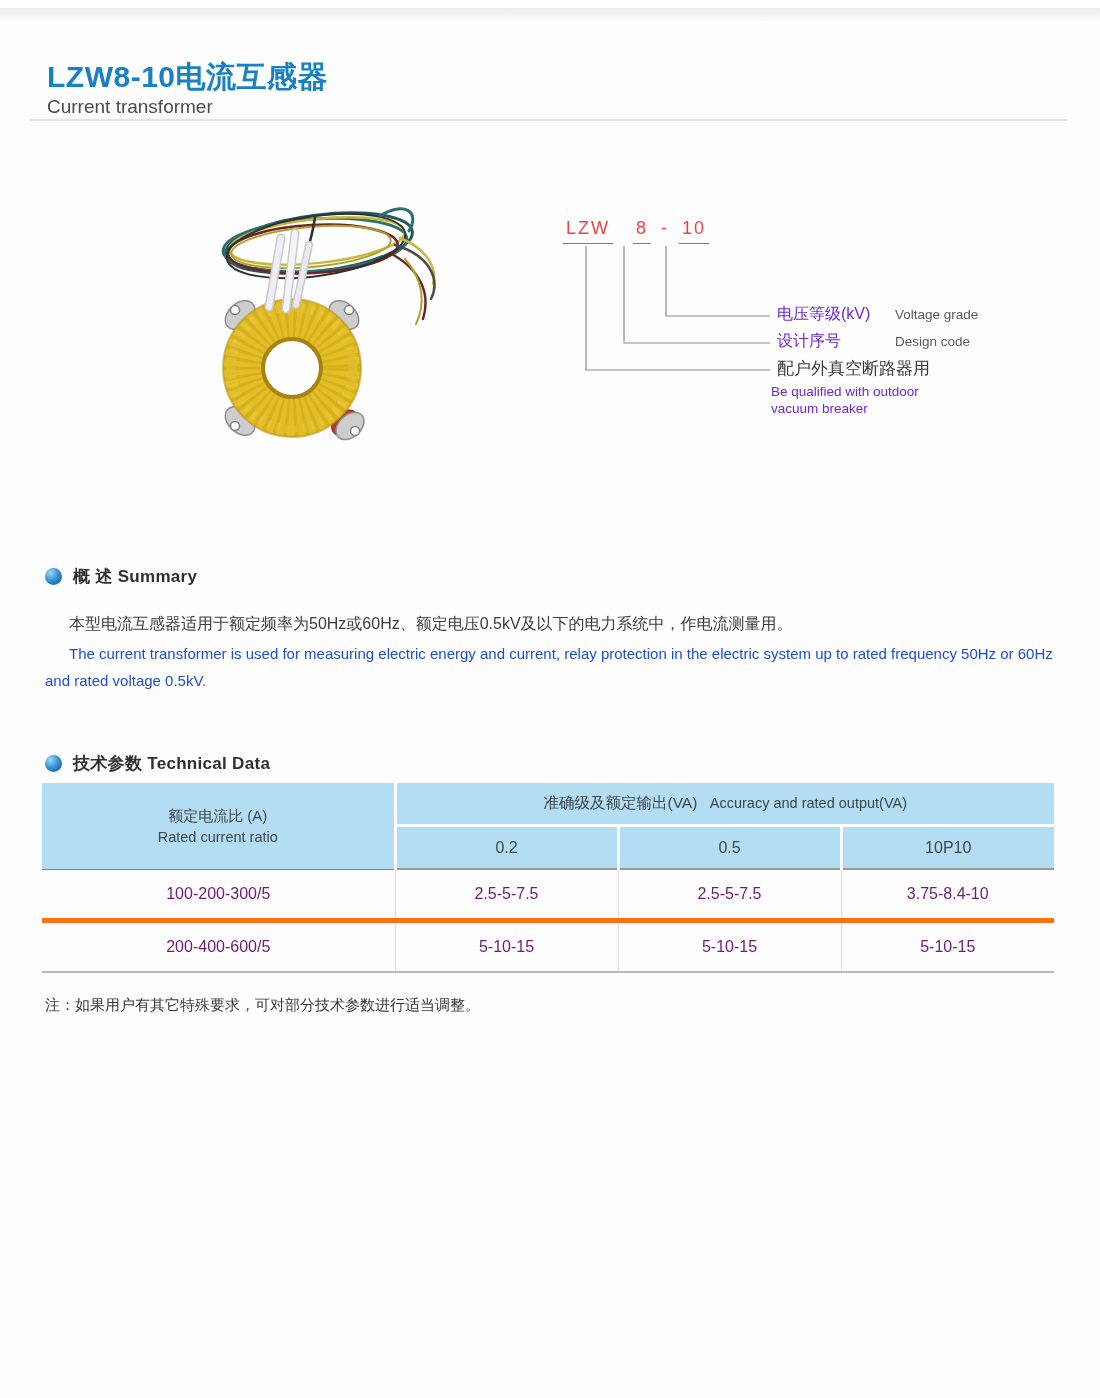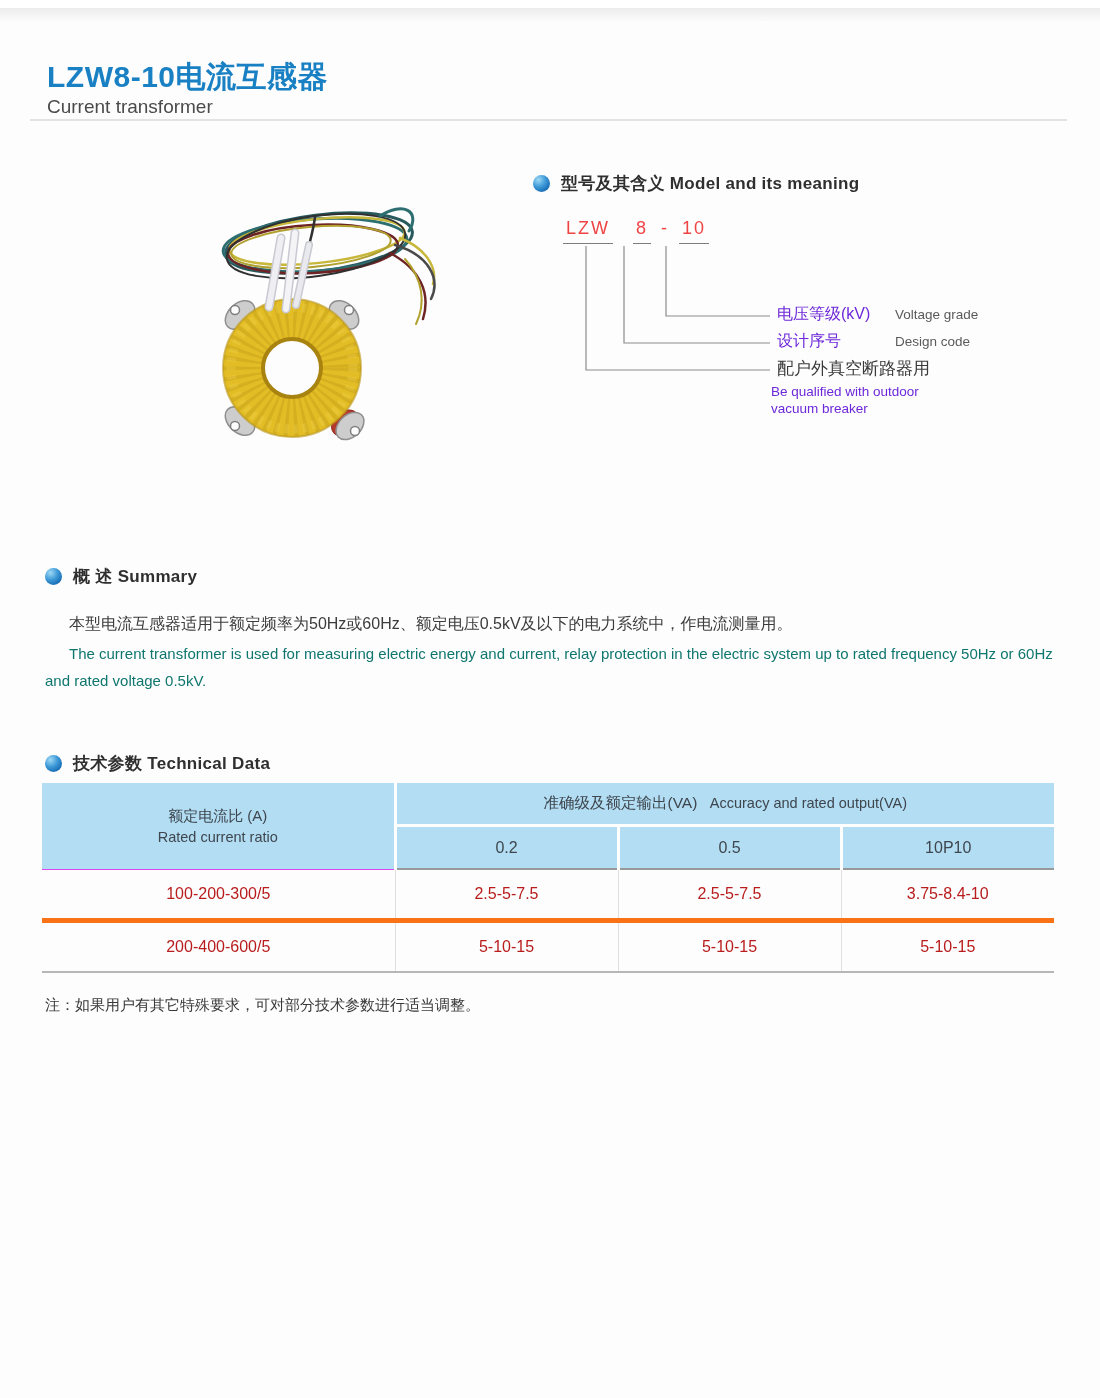--- a/index.html
+++ b/index.html
@@ -32,29 +32,29 @@
   .model-lines{position:absolute;left:0;top:0;}
   .ann{position:absolute;left:214px;display:flex;align-items:baseline;}
   .ann .zh{font-size:16px;color:#6d28d9;display:inline-block;width:118px;}
   .ann .en{font-size:13.5px;color:#5a5a5a;}
   .ann3-zh{position:absolute;left:214px;top:139px;font-size:17px;color:#3a3a3a;}
   .ann3-en{position:absolute;left:208px;top:165px;font-size:13.5px;color:#6d28d9;line-height:17px;}
 
   
   .sum-zh{position:absolute;left:45px;top:588px;width:1030px;font-size:16px;color:#3c3c3c;
     text-indent:24px;line-height:24px;}
-  .sum-en{position:absolute;left:45px;top:617px;width:1032px;font-size:15px;color:#0f766e;
+  .sum-en{position:absolute;left:45px;top:617px;width:1032px;font-size:15px;color:#1d4ed8;
     text-indent:24px;line-height:27px;}
 
   
   .tech-table{position:absolute;left:42px;top:775px;border-collapse:collapse;table-layout:fixed;
     width:1012px;}
   .tech-table th{background:#b2ddf3;font-weight:normal;color:#3e464e;text-align:center;
     vertical-align:middle;padding:0;}
-  .tech-table td{background:#fdfdfd;text-align:center;vertical-align:middle;color:#b91c1c;
+  .tech-table td{background:#fdfdfd;text-align:center;vertical-align:middle;color:#701a75;
     font-size:16px;height:48px;padding:0;}
   th.c-ratio{border-right:3px solid #fff;border-bottom:1px solid #d946ef;}
   th.c-ratio .zh{font-size:15px;display:block;}
   th.c-ratio .en{font-size:14.5px;display:block;margin-top:3px;}
   th.c-group{height:41px;border-bottom:3px solid #fff;border-left:3px solid #fff;}
   th.c-group .zh{font-size:15.5px;}
   th.c-group .en{font-size:14.5px;margin-left:8px;}
   th.c-sub{height:41px;border-left:3px solid #fff;border-bottom:2px solid #98999b;font-size:16px;}
   .tech-table tbody td + td{border-left:1px solid #e0e0e0;}
   .tech-table tbody tr:nth-child(2) td{border-top:5px solid #f97316;}
@@ -122,24 +122,20 @@
     <g fill="none" stroke-linecap="round">
       <path d="M86,55 L74,124" stroke="#c9c9d2" stroke-width="9"></path>
       <path d="M86,55 L74,124" stroke="#efeff3" stroke-width="6"></path>
       <path d="M100,50 L91,126" stroke="#c9c9d2" stroke-width="9"></path>
       <path d="M100,50 L91,126" stroke="#f4f4f7" stroke-width="6"></path>
       <path d="M114,62 L101,122" stroke="#c9c9d2" stroke-width="8"></path>
       <path d="M114,62 L101,122" stroke="#e9e9ee" stroke-width="5"></path>
     </g>
   </svg>
 
-  <div class="section-h" style="left:533px;top:164px;">
-    <span class="bullet"></span>
-    <span class="txt">型号及其含义 Model and its meaning</span>
-  </div>
 
   <div class="model-diagram">
     <div class="code-row">
       <span class="seg">LZW</span>
       <span class="dash"> </span>
       <span class="seg">8</span>
       <span class="dash">-</span>
       <span class="seg">10</span>
     </div>
     <svg class="model-lines" width="512" height="215" viewBox="0 0 512 215">

